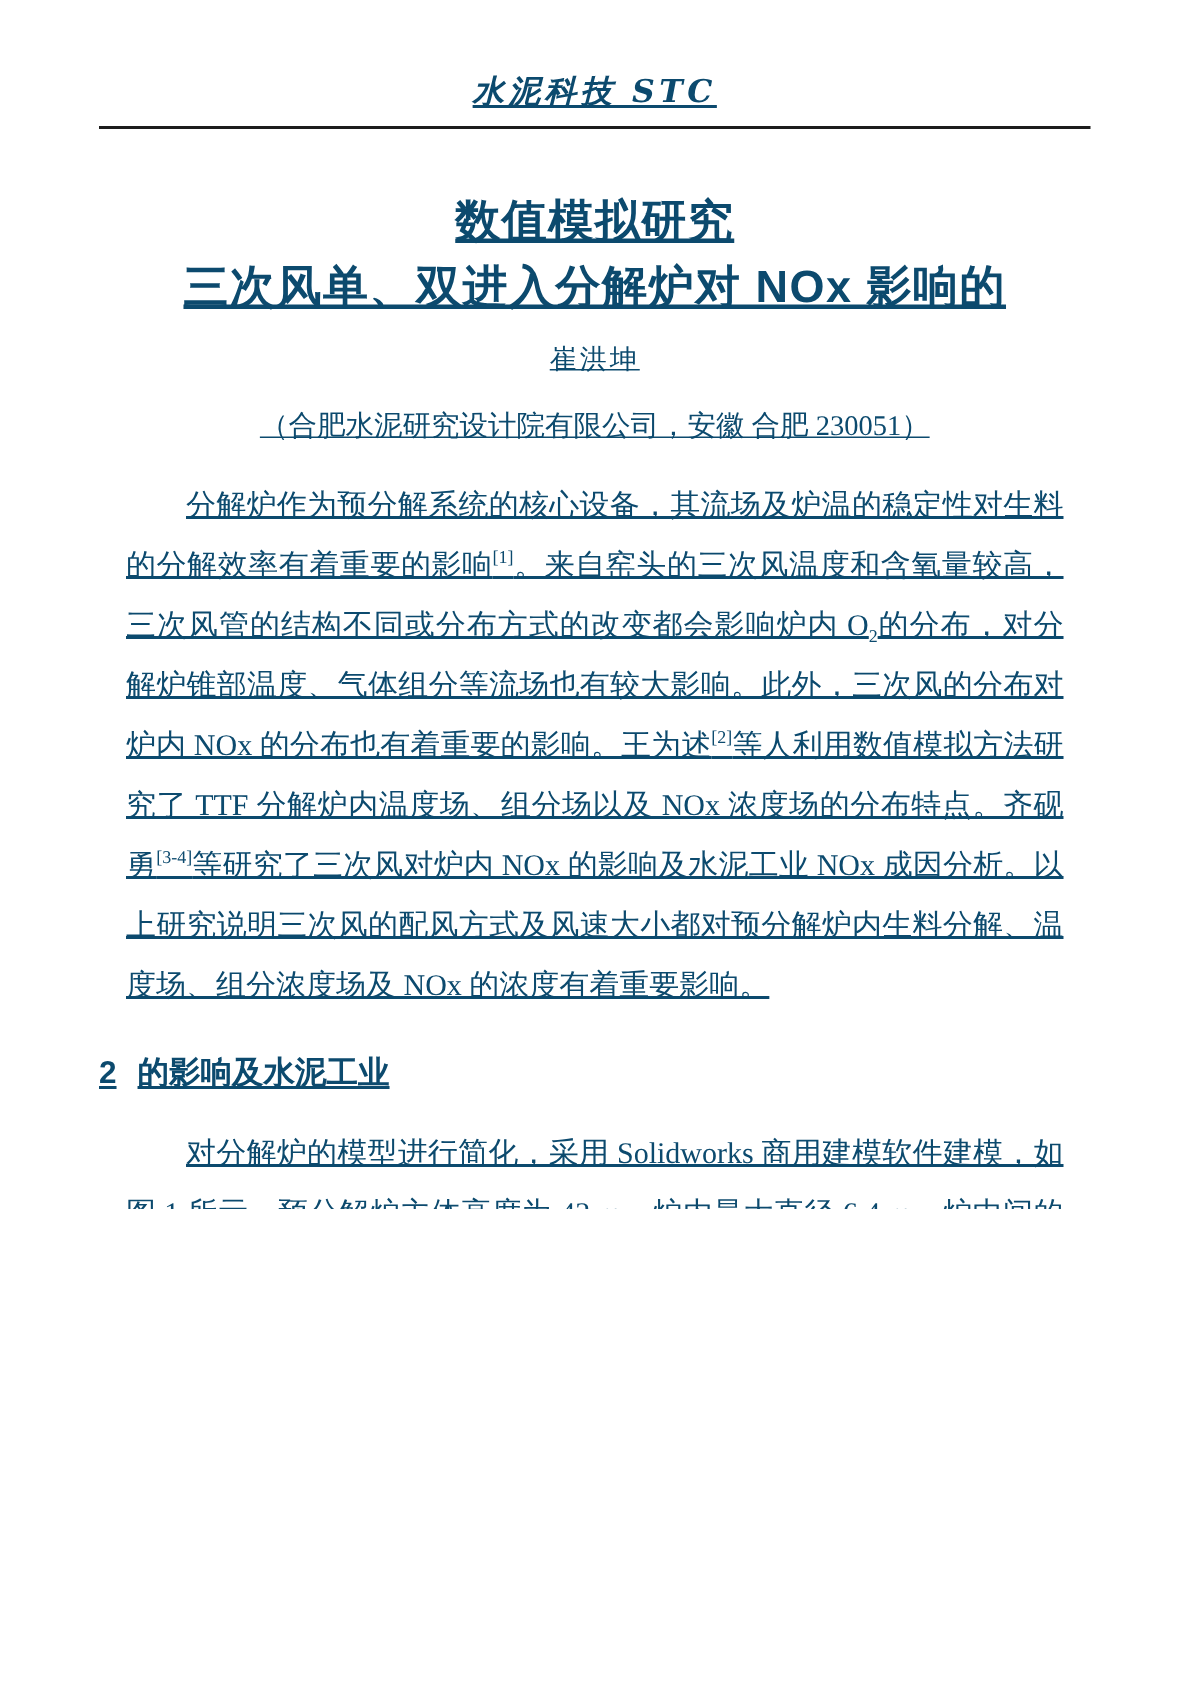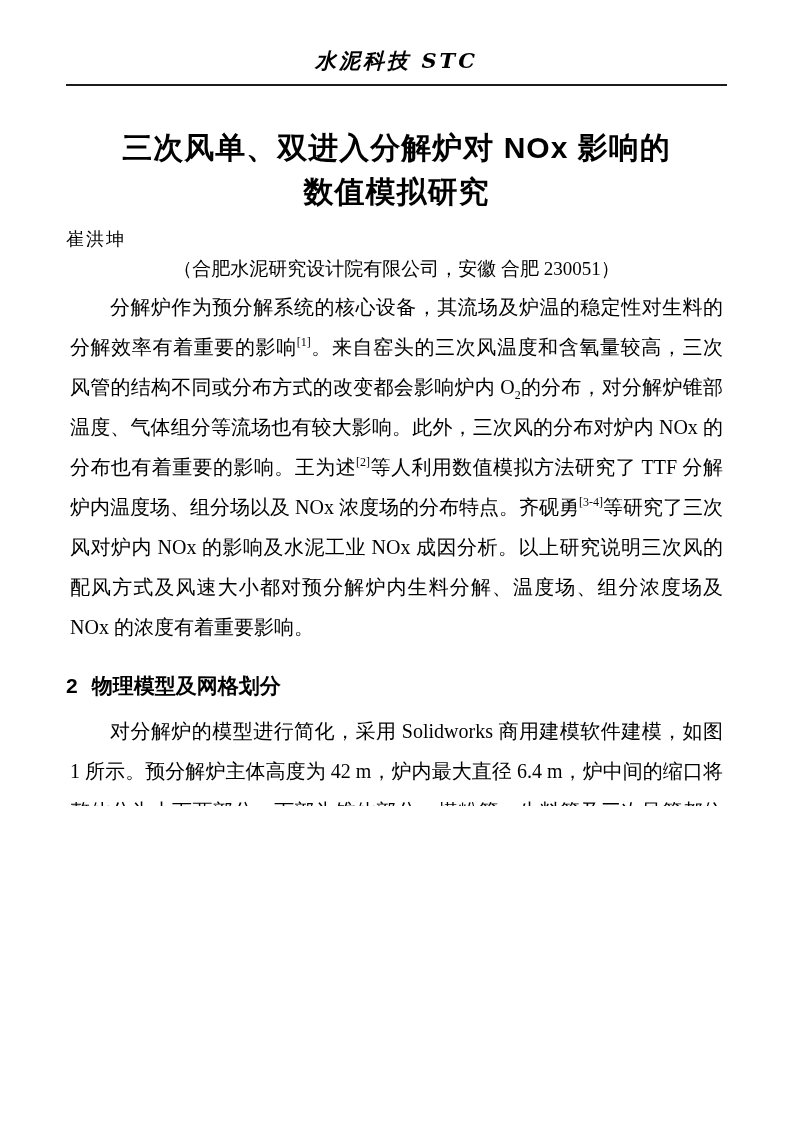--- a/index.html
+++ b/index.html
@@ -5,22 +5,23 @@
   html, body { margin: 0; padding: 0; background: #ffffff; }
   .page {
     position: relative;
     width: 793px;
     height: 806px;
     margin: 0 auto;
     background: #ffffff;
     box-sizing: border-box;
     padding: 0 66px;
     overflow: hidden;
-    color: #000000;
+    color: #0c4a6e;
     font-family: "Liberation Serif", "DejaVu Serif", serif;
+    text-decoration: underline;
   }
   
   .journal-name {
     padding-top: 46px;
     text-align: center;
     font-family: "DejaVu Serif", serif;
     font-style: italic;
     font-weight: bold;
     font-size: 21px;
     line-height: 30px;
@@ -36,42 +37,42 @@
     margin-top: 40px;
     text-align: center;
     font-family: "Liberation Sans", "DejaVu Sans", sans-serif;
     font-weight: bold;
     font-size: 30px;
     line-height: 44px;
     letter-spacing: 1px;
   }
   .author-name {
     margin-top: 13px;
-    text-align: left;
+    text-align: center;
     font-size: 18px;
     line-height: 24px;
     letter-spacing: 2px;
   }
   .affiliation {
-    margin-top: 4px;
+    margin-top: 20px;
     text-align: center;
     font-size: 19px;
     line-height: 28px;
   }
   
   .section-heading {
     margin: 24px 0 10px 0;
     font-family: "Liberation Sans", "DejaVu Sans", sans-serif;
     font-weight: bold;
     font-size: 21px;
     line-height: 30px;
   }
   .section-heading .hgap { display: inline-block; width: 14px; }
   .body-para {
-    margin: 4px;
+    margin: 18px;
     font-size: 20px;
     line-height: 40px;
     text-align: justify;
     text-justify: inter-ideograph;
     text-indent: 2em;
   }
   .body-para sup, .body-para sub {
     font-size: 12px;
     line-height: 0;
   }
@@ -105,35 +106,35 @@
 <body>
 
 <div class="page">
 
   <header>
     <div class="journal-name">水泥科技 STC</div>
     <div class="header-rule"></div>
   </header>
 
   <div class="paper-title">
+    <div>数值模拟研究</div>
     <div>三次风单、双进入分解炉对 NOx 影响的</div>
-    <div>数值模拟研究</div>
   </div>
 
   <div class="author-name">崔洪坤</div>
 
   <div class="affiliation">（合肥水泥研究设计院有限公司，安徽 合肥 230051）</div>
 
   <section>
     <p class="body-para">分解炉作为预分解系统的核心设备，其流场及炉温的稳定性对生料的分解效率有着重要的影响<sup>[1]</sup>。来自窑头的三次风温度和含氧量较高，三次风管的结构不同或分布方式的改变都会影响炉内 O<sub>2</sub>的分布，对分解炉锥部温度、气体组分等流场也有较大影响。此外，三次风的分布对炉内 NOx 的分布也有着重要的影响。王为述<sup>[2]</sup>等人利用数值模拟方法研究了 TTF 分解炉内温度场、组分场以及 NOx 浓度场的分布特点。齐砚勇<sup>[3-4]</sup>等研究了三次风对炉内 NOx 的影响及水泥工业 NOx 成因分析。以上研究说明三次风的配风方式及风速大小都对预分解炉内生料分解、温度场、组分浓度场及 NOx 的浓度有着重要影响。</p>
   </section>
 
   <section>
     <h2 class="section-heading">
-      <span>2</span><span class="hgap"></span><span>物理模型及网格划分</span>
+      <span>2</span><span class="hgap"></span><span>的影响及水泥工业</span>
     </h2>
     <p class="body-para">对分解炉的模型进行简化，采用 Solidworks 商用建模软件建模，如图 1 所示。预分解炉主体高度为 42 m，炉内最大直径 6.4 m，炉中间的缩口将整体分为上下两部分，下部为锥体部分。煤粉管、生料管及三次风管都位于缩口下部。该分解炉同时采用了生料分级分解和煤粉分级燃烧技术，锥体处和锥体以上分别分布有煤粉管和生料管。图 1（a）和图 1（b）红色框中分别为单、双进风的结构，三次</p>
   </section>
 
   <footer class="footer">
     <div class="footer-rule"></div>
     <div class="page-number">11</div>
     <div class="issue-label">2028.No.4</div>
   </footer>
 

